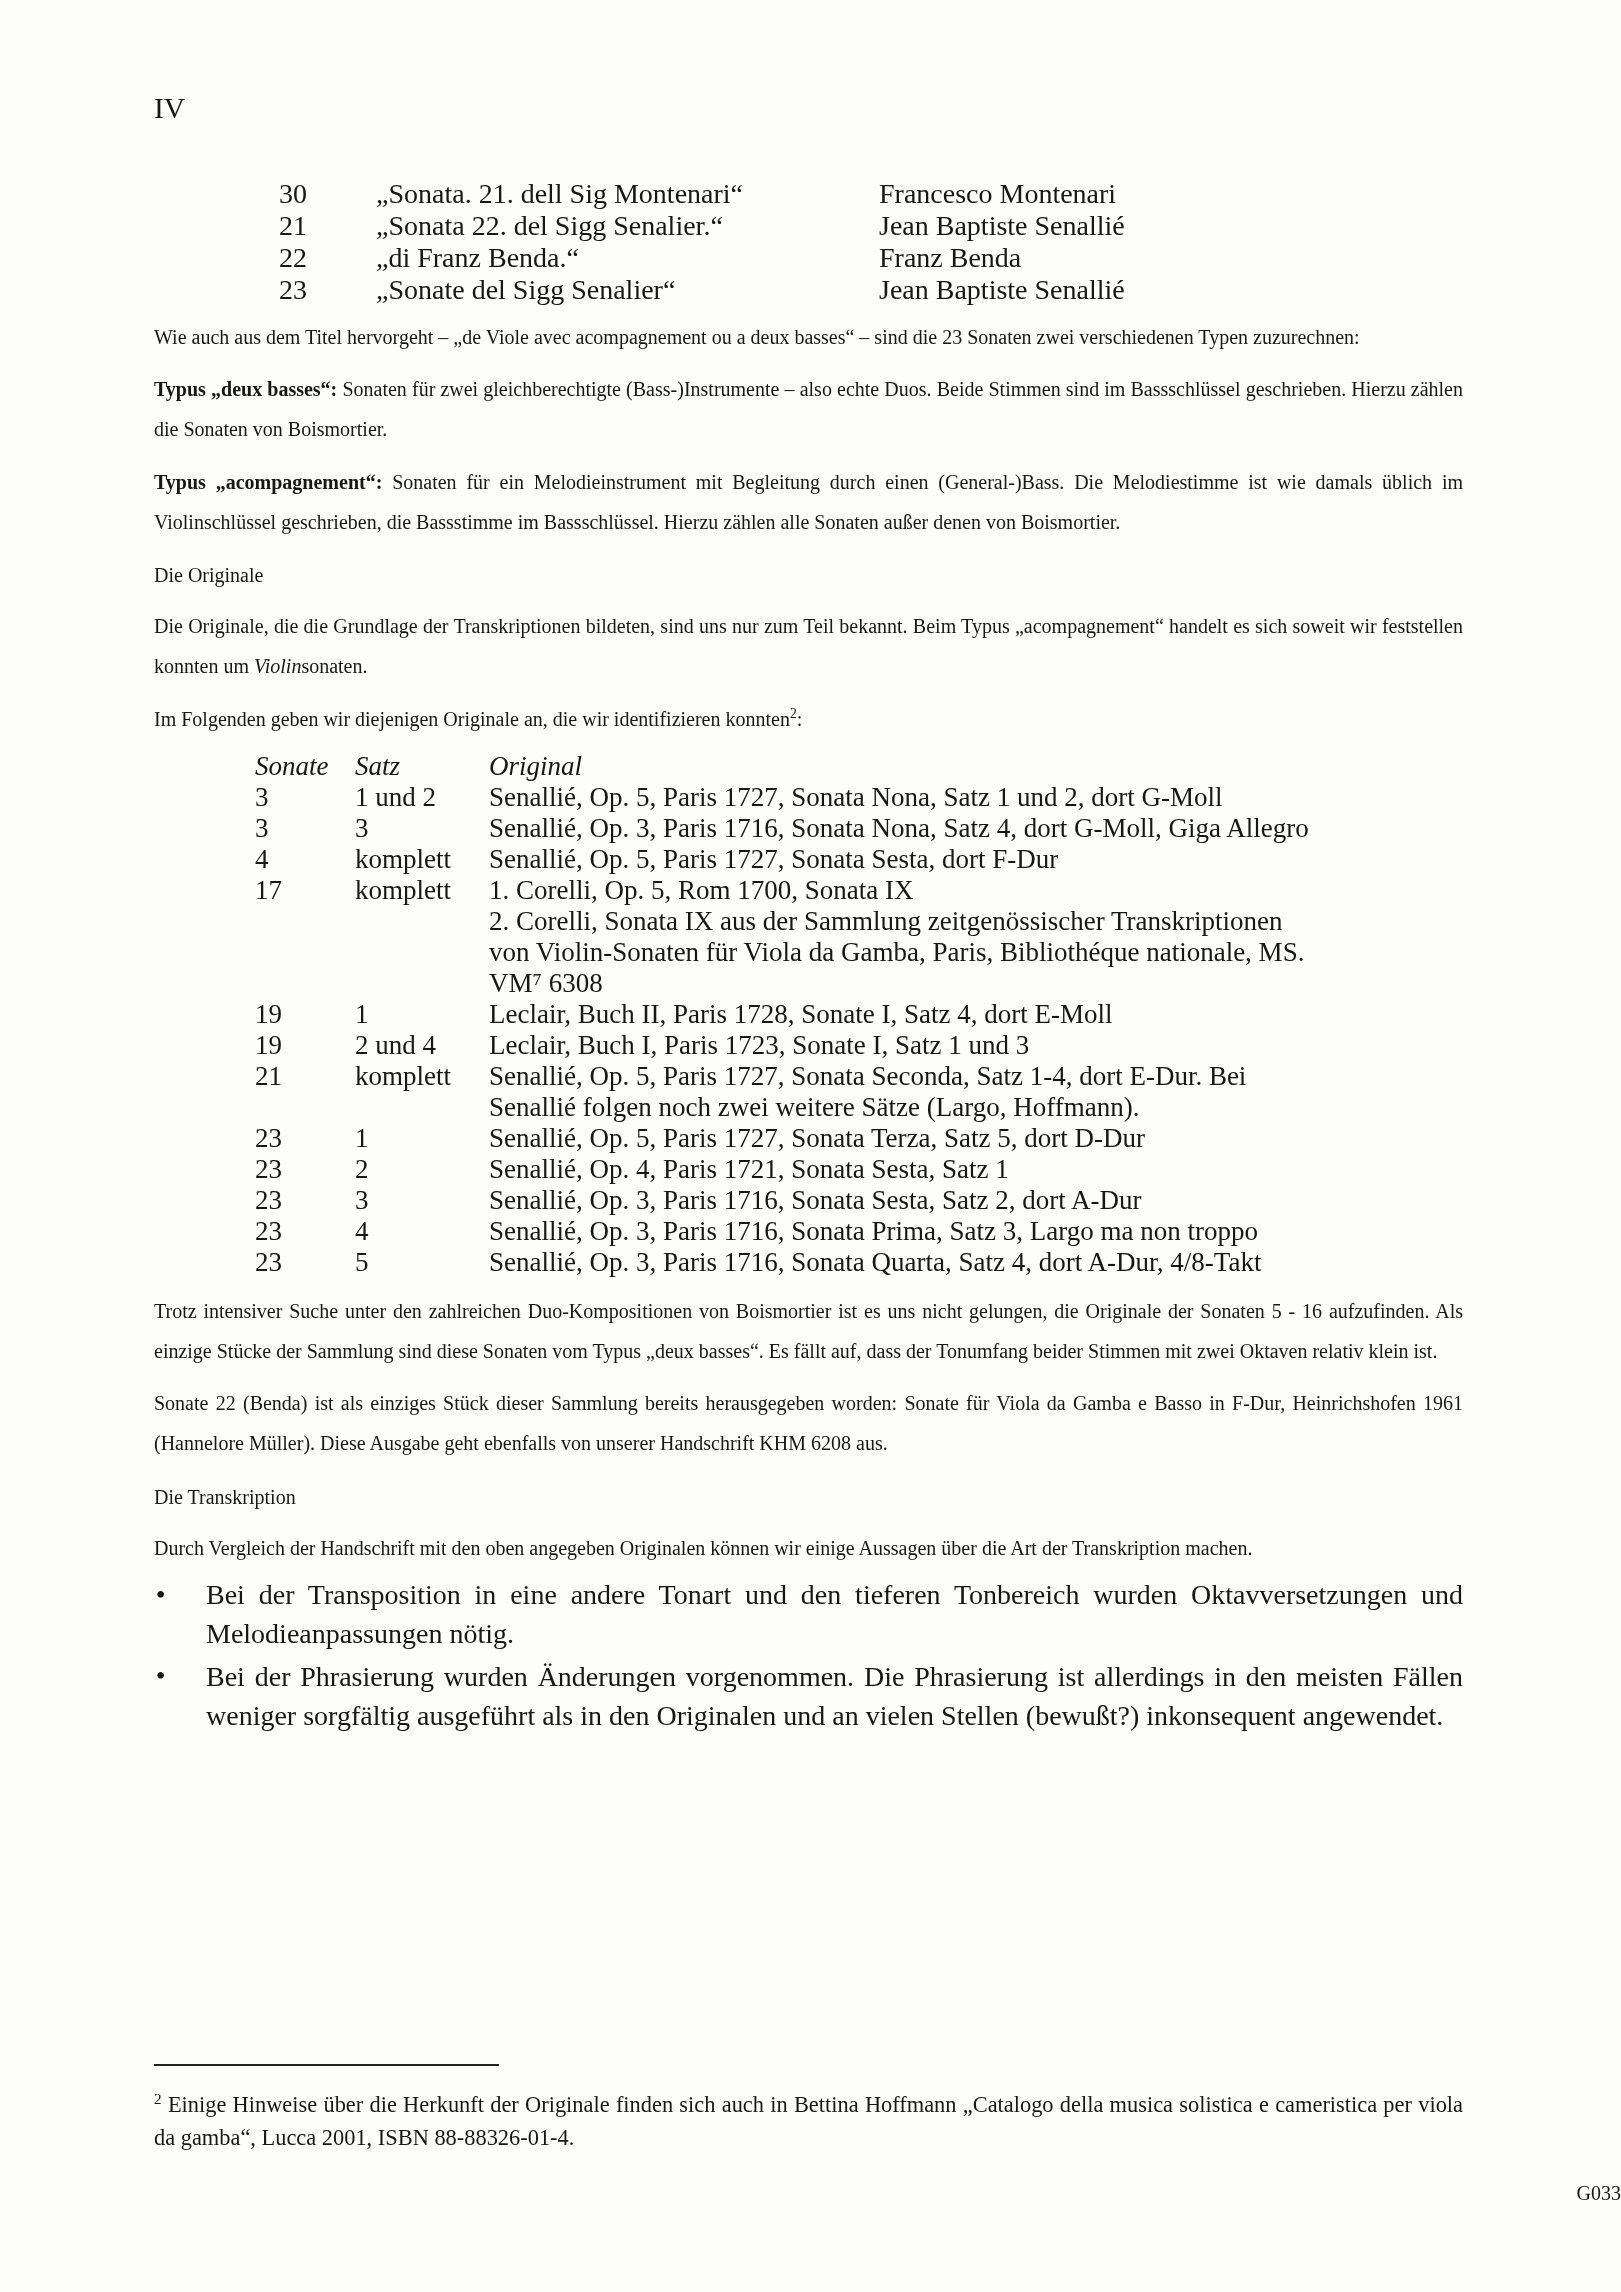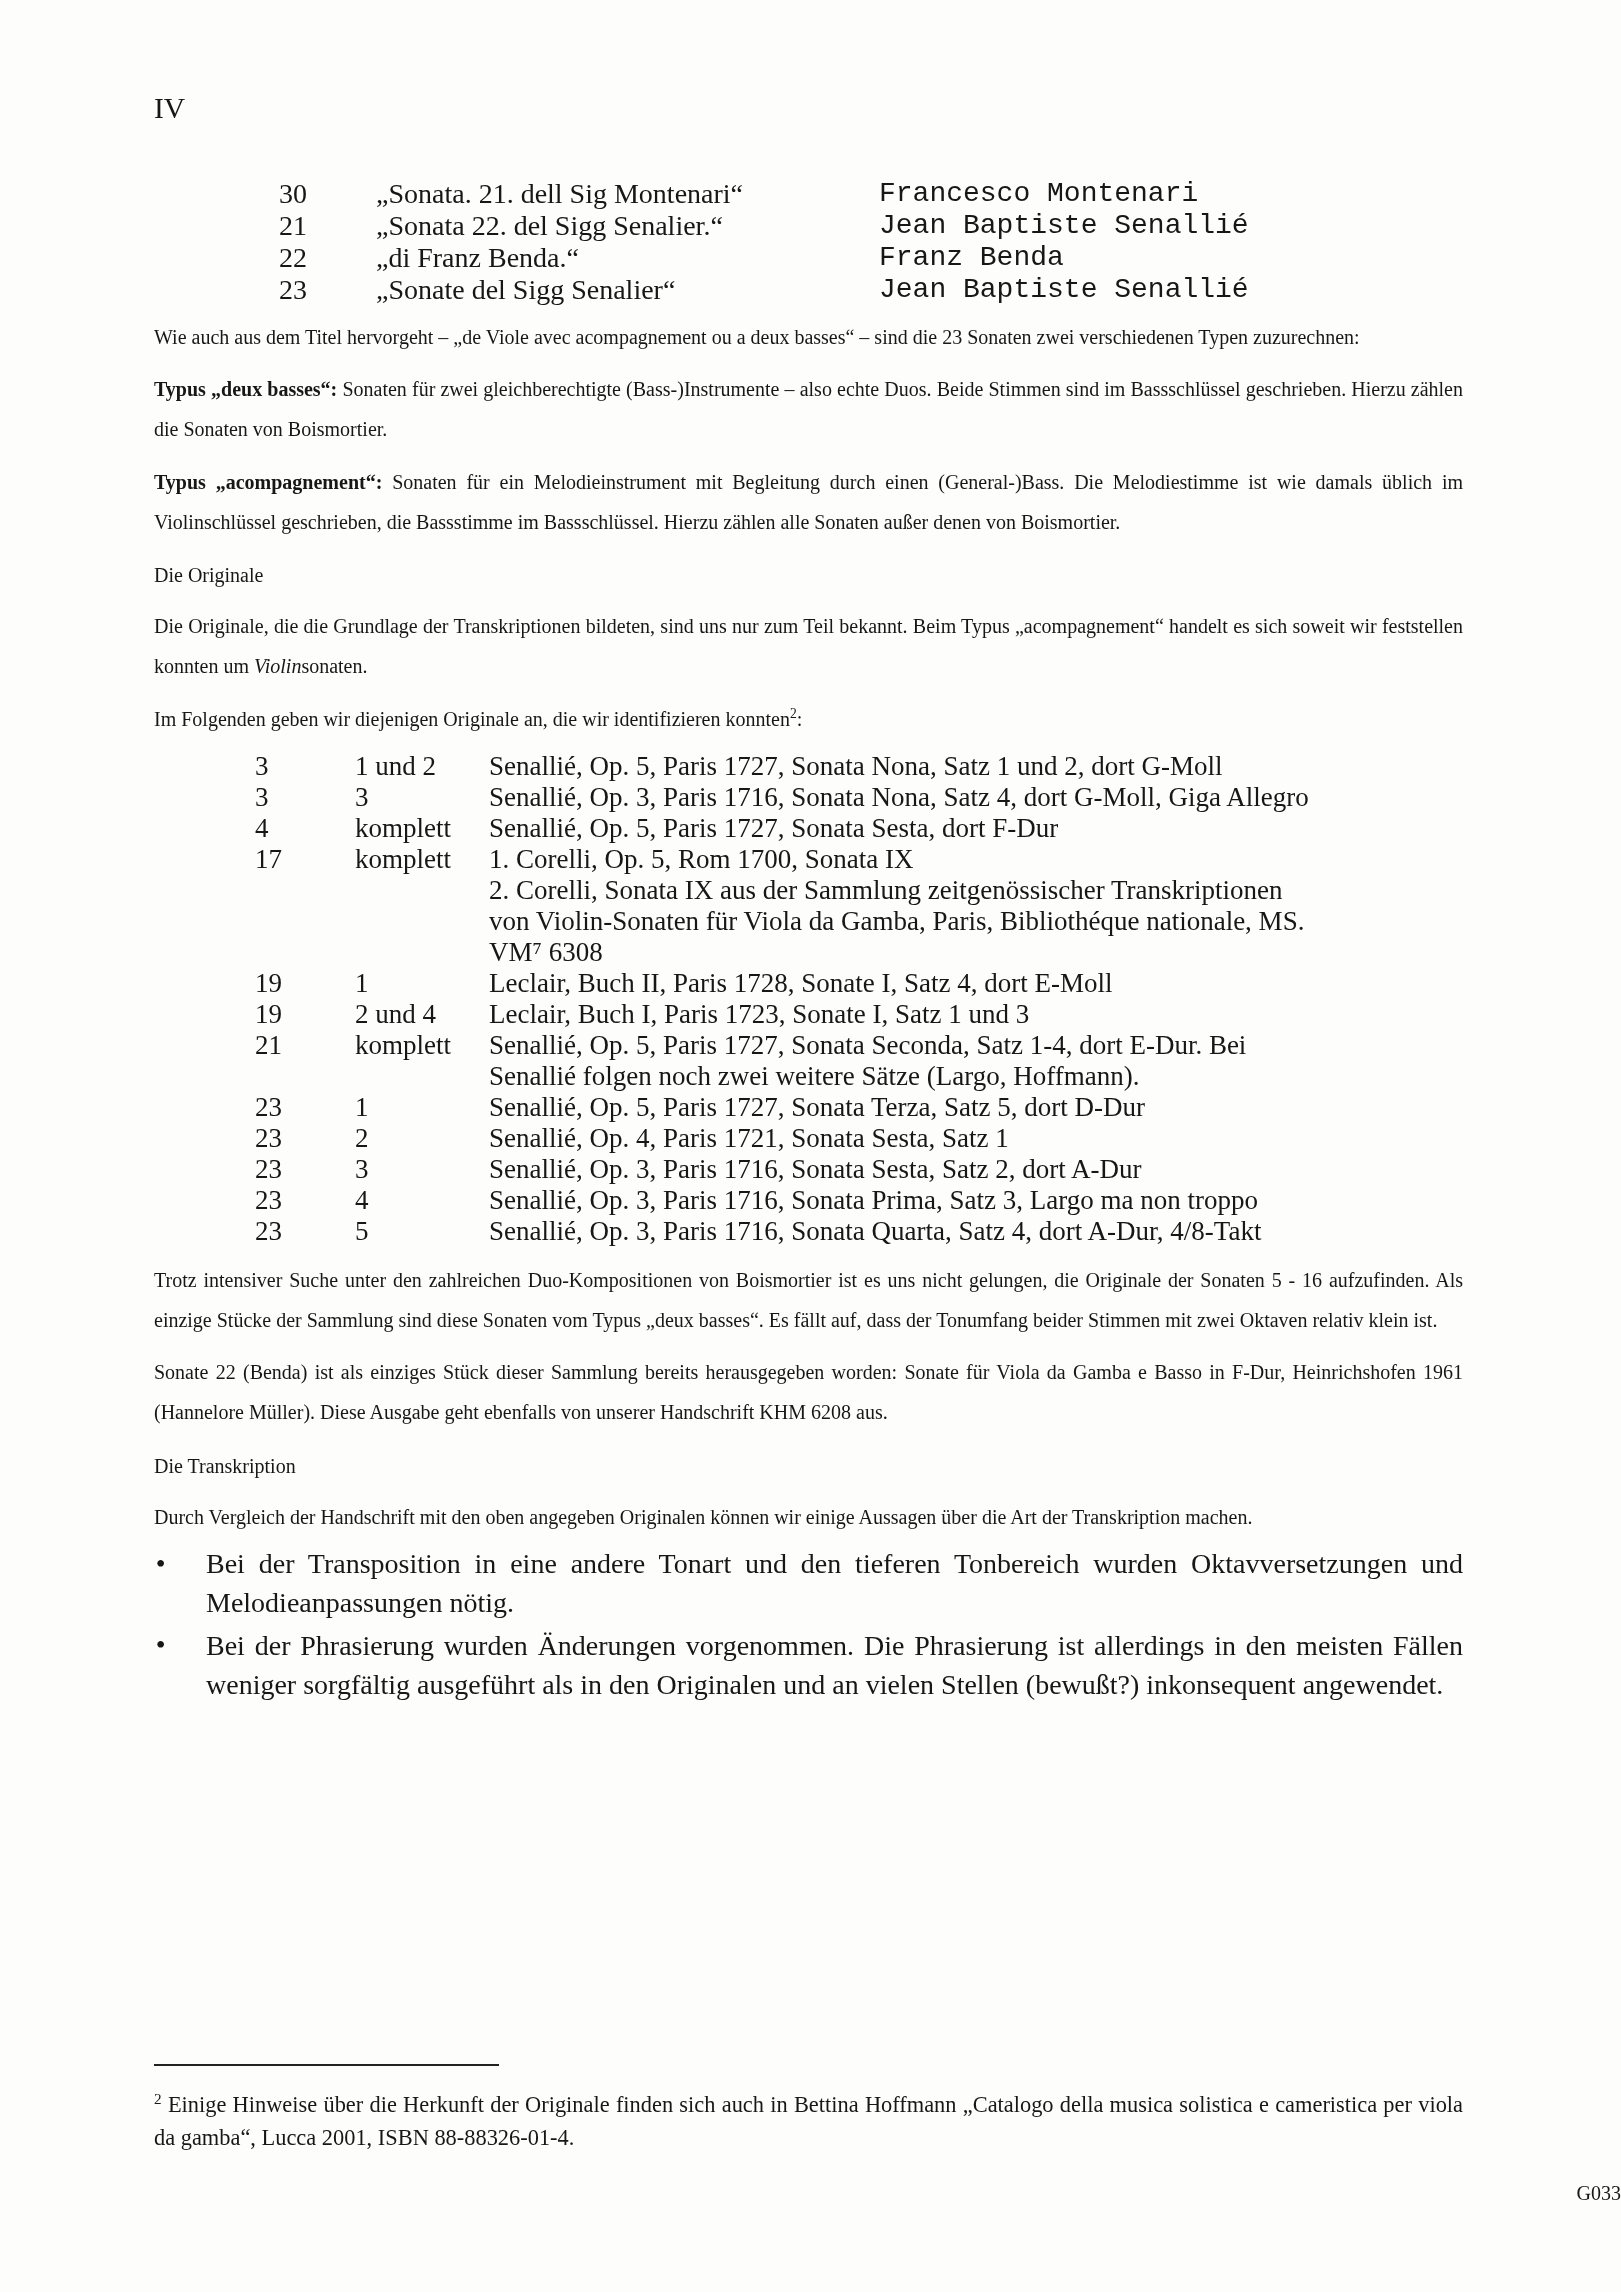--- a/index.html
+++ b/index.html
@@ -9,21 +9,21 @@
     background:#fdfdfb; color:#171717; overflow:hidden;
     font-family:"Liberation Serif","DejaVu Serif",serif;
   }
   .content { position:absolute; left:154px; top:0; width:1309px; }
   .pagenum { margin-top:90px; font-size:29.6px; line-height:36px; margin-bottom:52px; }
 
   .front-list { margin-left:125px; margin-bottom:10.7px; font-size:28px; line-height:32px; }
   .frow { display:flex; }
   .f1 { width:97px; flex:none; }
   .f2 { width:503px; flex:none; }
-  .f3 { flex:1;font-family:Liberation Mono, monospace; }
+  .f3 { flex:1; }
 
   p.body { font-size:20px; line-height:40px; text-align:justify; margin-bottom:12.5px; }
   p.body .lead { font-weight:bold; }
   sup { line-height:0; font-size:0.68em; }
 
   h2.doc-heading { font-size:20px; line-height:38px; font-weight:normal; margin:14.3px 0 12.5px 0; }
 
   .otable { margin-left:101px; font-size:27px; line-height:31px; margin-bottom:12.5px; }
   .trow { display:flex; align-items:flex-start; }
   .c1 { width:100px; flex:none; }
@@ -78,20 +78,25 @@
 
     <p class="body"><span class="lead">Typus „acompagnement“:</span><span> Sonaten für ein Melodieinstrument mit Begleitung durch einen (General-)Bass. Die Melodiestimme ist wie damals üblich im Violinschlüssel geschrieben, die Bassstimme im Bassschlüssel. Hierzu zählen alle Sonaten außer denen von Boismortier.</span></p>
 
     <h2 class="doc-heading">Die Originale</h2>
 
     <p class="body"><span>Die Originale, die die Grundlage der Transkriptionen bildeten, sind uns nur zum Teil bekannt. Beim Typus „acompagnement“ handelt es sich soweit wir feststellen konnten um </span><i>Violin</i><span>sonaten.</span></p>
 
     <p class="body"><span>Im Folgenden geben wir diejenigen Originale an, die wir identifizieren konnten</span><sup>2</sup><span>:</span></p>
 
     <div class="otable">
+      <div class="trow thead">
+        <div class="c1">Sonate</div>
+        <div class="c2">Satz</div>
+        <div class="c3">Original</div>
+      </div>
       <div>
           <div class="trow">
             <div class="c1">3</div>
             <div class="c2">1 und 2</div>
             <div class="c3">
               <div class="oline">Senallié, Op. 5, Paris 1727, Sonata Nona, Satz 1 und 2, dort G-Moll</div>
             </div>
           </div>
           <div class="trow">
             <div class="c1">3</div>

